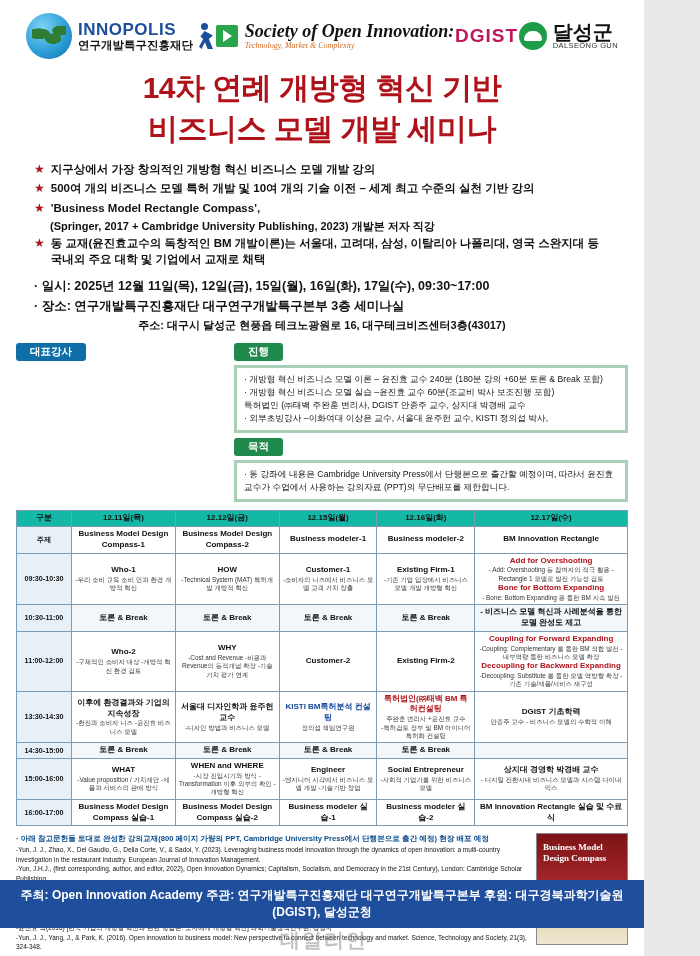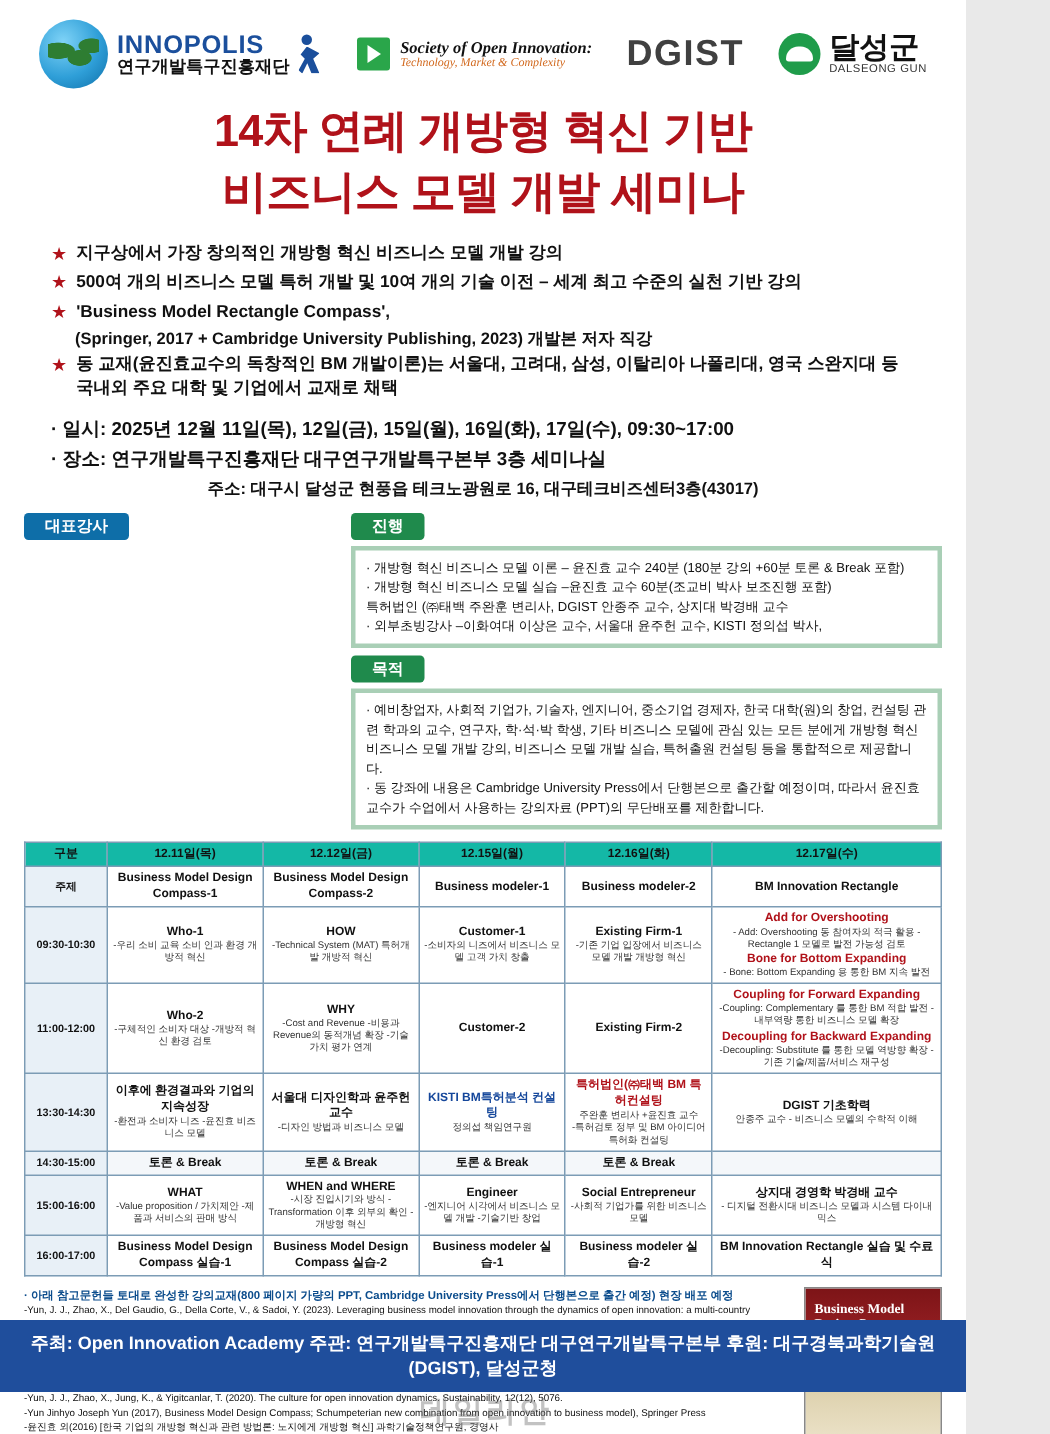--- a/index.html
+++ b/index.html
@@ -41,23 +41,23 @@
   .innopolis-text .en { font-size:17px; font-weight:bold; color:#1b4f9c; letter-spacing:.5px;}
   .innopolis-text .kr { font-size:11.5px; font-weight:bold; color:#111; }
   .runner { width:16px;height:30px; position:relative; }
   .runner:before{content:"";position:absolute;left:2px;top:2px;width:7px;height:7px;border-radius:50%;background:#1b4f9c;}
   .runner:after{content:"";position:absolute;left:0;top:10px;width:14px;height:18px;background:#1b4f9c;
     clip-path:polygon(40% 0,100% 25%,70% 45%,100% 100%,62% 100%,42% 62%,18% 100%,0 88%,30% 45%,10% 30%);}
   .logo-soi { display:flex; align-items:center; gap:7px; }
   .soi-mark { width:22px;height:22px;background:#2aa64a;border-radius:2px;position:relative;}
   .soi-mark:after{content:"";position:absolute;left:7px;top:5px;border-left:9px solid #fff;border-top:6px solid transparent;border-bottom:6px solid transparent;}
   .soi-text{ line-height:1.1; }
-  .soi-text .l1{ font-size:11px; font-style:italic; font-weight:bold; color:#111; font-family:"Liberation Serif", serif;}
+  .soi-text .l1{ font-size:18px; font-style:italic; font-weight:bold; color:#111; font-family:"Liberation Serif", serif;}
   .soi-text .l2{ font-size:8px; font-style:italic; color:#d2691e; font-family:"Liberation Serif", serif;}
-  .logo-dgist { font-size:24px; font-weight:bold; color:#404040; letter-spacing:1px;}
+  .logo-dgist { font-size:19px; font-weight:bold; color:#be185d; letter-spacing:1px;}
   .logo-dalseong{ display:flex; align-items:center; gap:6px;}
   .dal-mark{ width:28px;height:28px;border-radius:50%;background:#1f9c4a;position:relative;}
   .dal-mark:after{content:"";position:absolute;left:5px;top:9px;width:18px;height:10px;background:#fff;border-radius:9px 9px 2px 2px;}
   .dal-text{ line-height:1.0; }
   .dal-text .kr{ font-size:20px;font-weight:bold;color:#111; }
   .dal-text .en{ font-size:7.5px;color:#333;letter-spacing:.4px; }
 
   
   .title-wrap{ text-align:center; padding:4px 0 8px 0; }
   .title-line{ font-size:30px; font-weight:bold; color:#b0121a; letter-spacing:-0.5px; line-height:1.35;}
@@ -208,21 +208,20 @@
     <div class="col-right">
       <div class="sec-label green">진행</div>
       <div class="box-body green">
         <div>· 개방형 혁신 비즈니스 모델 이론 – 윤진효 교수 240분 (180분 강의 +60분 토론 &amp; Break 포함)</div>
         <div>· 개방형 혁신 비즈니스 모델 실습 –윤진효 교수 60분(조교비 박사 보조진행 포함)</div>
         <div>  특허법인 (㈜태백 주완훈 변리사, DGIST 안종주 교수, 상지대 박경배 교수</div>
         <div>· 외부초빙강사 –이화여대 이상은 교수, 서울대 윤주헌 교수, KISTI 정의섭 박사,</div>
       </div>
       <div class="sec-label green" style="margin-top:5px">목적</div>
       <div class="box-body green">
-        <div>· 예비창업자, 사회적 기업가, 기술자, 엔지니어, 중소기업 경제자, 한국 대학(원)의 창업, 컨설팅 관련 학과의 교수, 연구자, 학·석·박 학생, 기타 비즈니스 모델에 관심 있는 모든 분에게 개방형 혁신 비즈니스 모델 개발 강의, 비즈니스 모델 개발 실습, 특허출원 컨설팅 등을 통합적으로 제공합니다.</div>
         <div>· 동 강좌에 내용은 Cambridge University Press에서 단행본으로 출간할 예정이며, 따라서 윤진효 교수가 수업에서 사용하는 강의자료 (PPT)의 무단배포를 제한합니다.</div>
       </div>
     </div>
   </div>
 
   <div class="table-wrap">
     <table class="sched">
       <thead>
         <tr>
           <th style="width:9%">구분</th>
@@ -276,20 +275,38 @@
             </td>
             <td>
               <span class="cell-title cell-red">Add for Overshooting</span>
               <span class="cell-sub">- Add: Overshooting 동 참여자의 적극 활용
 - Rectangle 1 모델로 발전 가능성 검토</span>
               <span class="cell-title cell-red">Bone for Bottom Expanding</span>
               <span class="cell-sub">- Bone: Bottom Expanding 용 통한 BM 지속 발전</span>
             </td>
           </tr>
           <tr>
+            <td class="timecell">10:30-11:00</td>
+            <td class="brk">
+              <span class="cell-title">토론 &amp; Break</span>
+            </td>
+            <td class="brk">
+              <span class="cell-title">토론 &amp; Break</span>
+            </td>
+            <td class="brk">
+              <span class="cell-title">토론 &amp; Break</span>
+            </td>
+            <td class="brk">
+              <span class="cell-title">토론 &amp; Break</span>
+            </td>
+            <td class="brk">
+              <span class="cell-title">- 비즈니스 모델 혁신과 사례분석을 통한 모델 완성도 제고</span>
+            </td>
+          </tr>
+          <tr>
             <td class="timecell">11:00-12:00</td>
             <td>
               <span class="cell-title">Who-2</span>
               <span class="cell-sub">-구체적인 소비자 대상
 -개방적 혁신 환경 검토</span>
             </td>
             <td>
               <span class="cell-title">WHY</span>
               <span class="cell-sub">-Cost and Revenue
 -비용과 Revenue의 동적개념 확장

